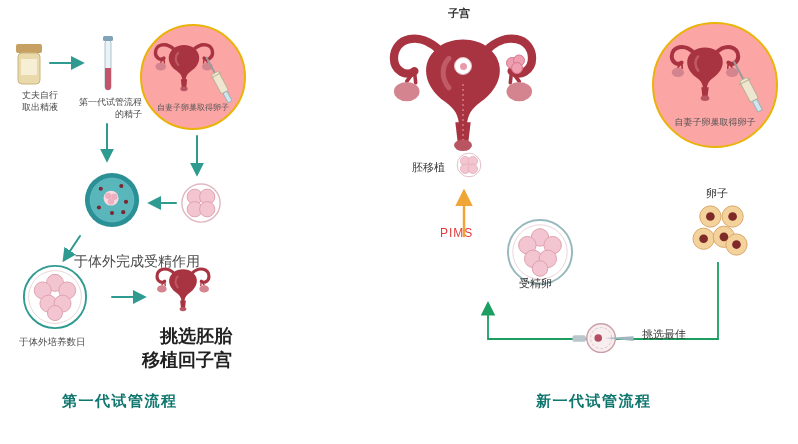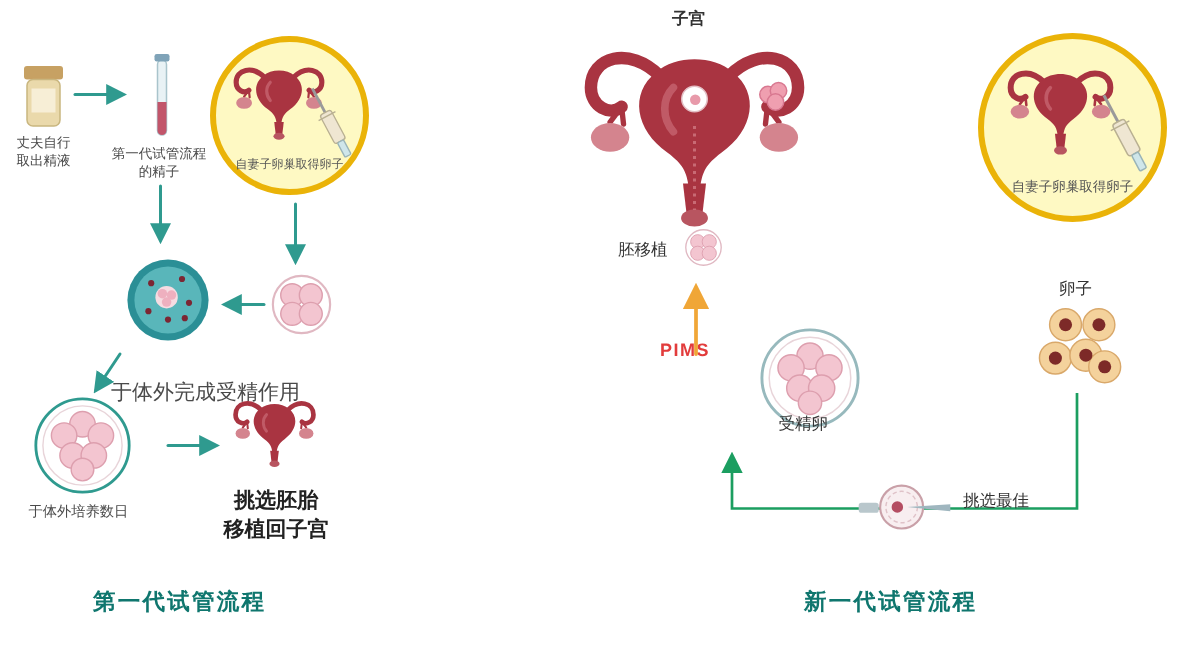--- a/index.html
+++ b/index.html
@@ -1,33 +1,33 @@
 <!DOCTYPE html>
 <html><head>
 <meta charset="utf-8">
 <style>
   * { margin:0; padding:0; box-sizing:border-box; }
   html,body { background:#fff; }
   body { font-family:"Liberation Sans","DejaVu Sans",sans-serif; }
   .canvas { position:relative; width:798px; height:444px; background:#fff; overflow:hidden; }
   .abs { position:absolute; }
   .layer { position:absolute; left:0; top:0; width:798px; height:444px; pointer-events:none; }
-  .lbl { position:absolute; color:#4a4a4a; font-size:9px; line-height:1.3; text-align:center; white-space:pre-line; }
+  .lbl { position:absolute; color:#4a4a4a; font-size:9px; line-height:1.3; text-align:right; white-space:pre-line; }
   .nw { white-space:nowrap; }
   .lbl-md { font-size:11px; color:#333; }
-  .lbl-bold { font-weight:bold; color:#222; font-size:14px; line-height:1.35; }
+  .lbl-bold { font-weight:bold; color:#222; font-size:18px; line-height:1.35; }
   .flow-title { position:absolute; font-size:15px; font-weight:bold; color:#0f766e; letter-spacing:1.5px; white-space:nowrap; }
-  .retrieval { position:absolute; border:4px solid #eab308; border-radius:50%; background:#fef9c3; }
+  .retrieval { position:absolute; border:2px solid #eab308; border-radius:50%; background:#fca5a5; }
   .r-label { position:absolute; left:0; right:0; text-align:center; color:#555; white-space:nowrap; }
   .teal { stroke:#2f9a8f; stroke-width:2; stroke-linecap:round; }
   .orange { stroke:#f0a637; stroke-width:2.5; stroke-linecap:round; }
   .dashm { stroke:#c86a74; stroke-width:2; stroke-dasharray:2 3; }
   .greenln { stroke:#1b9e60; stroke-width:1.8; fill:none; }
   .blue-bold { position:absolute; color:#1a5fa8; font-weight:bold; font-size:13px; line-height:1.35; text-align:center; white-space:pre-line; }
-  .watermark { position:absolute; color:#e23c3c; font-weight:bold; font-size:12px; letter-spacing:1px; }
+  .watermark { position:absolute; color:#e23c3c; font-weight:normal; font-size:12px; letter-spacing:1px; }
   .implant-dot { position:absolute; width:18px; height:18px; border-radius:50%; background:#fff; border:1.5px solid #e3bfc5; display:flex; align-items:center; justify-content:center; }
   .implant-dot span { width:7px; height:7px; border-radius:50%; background:#e89aaa; }
 </style>
 </head>
 <body>
 
 <div class="canvas">
 
   <svg style="position:absolute;width:0;height:0" aria-hidden="true">
     <defs>

